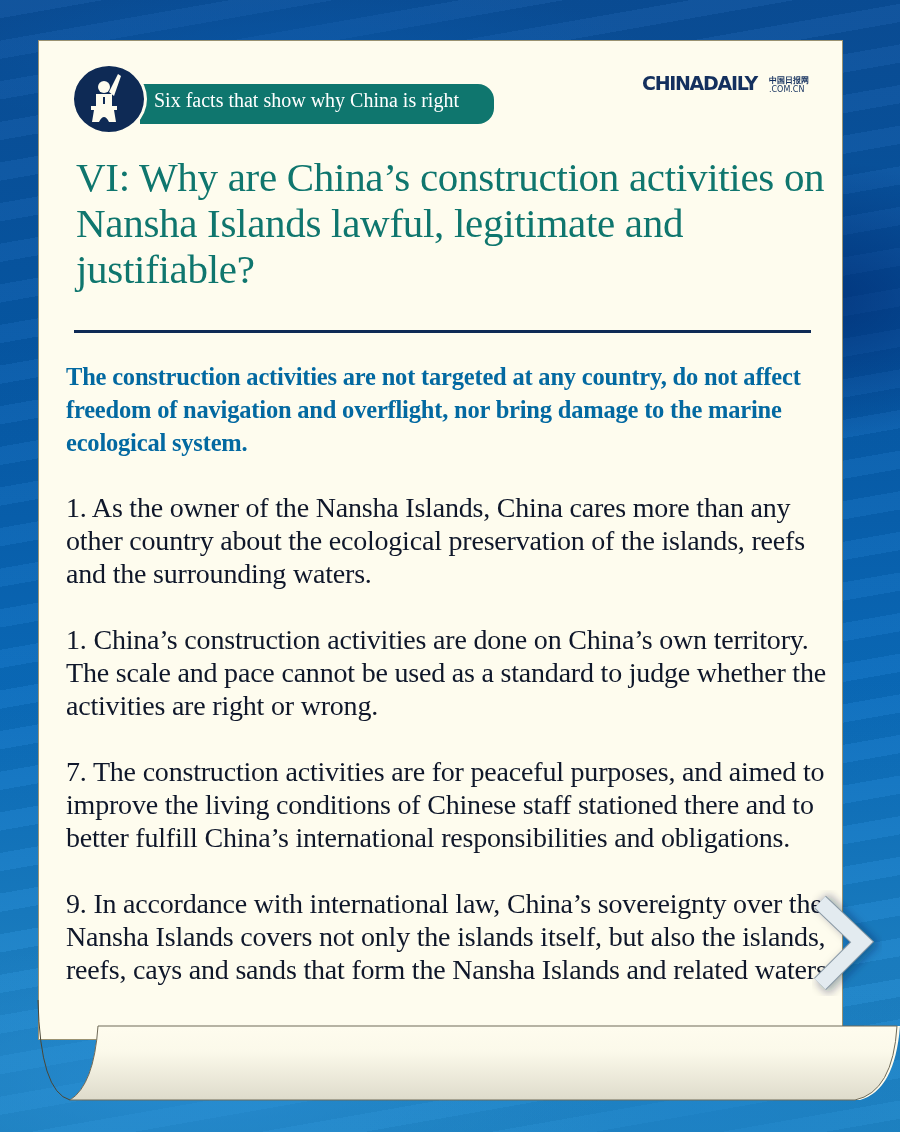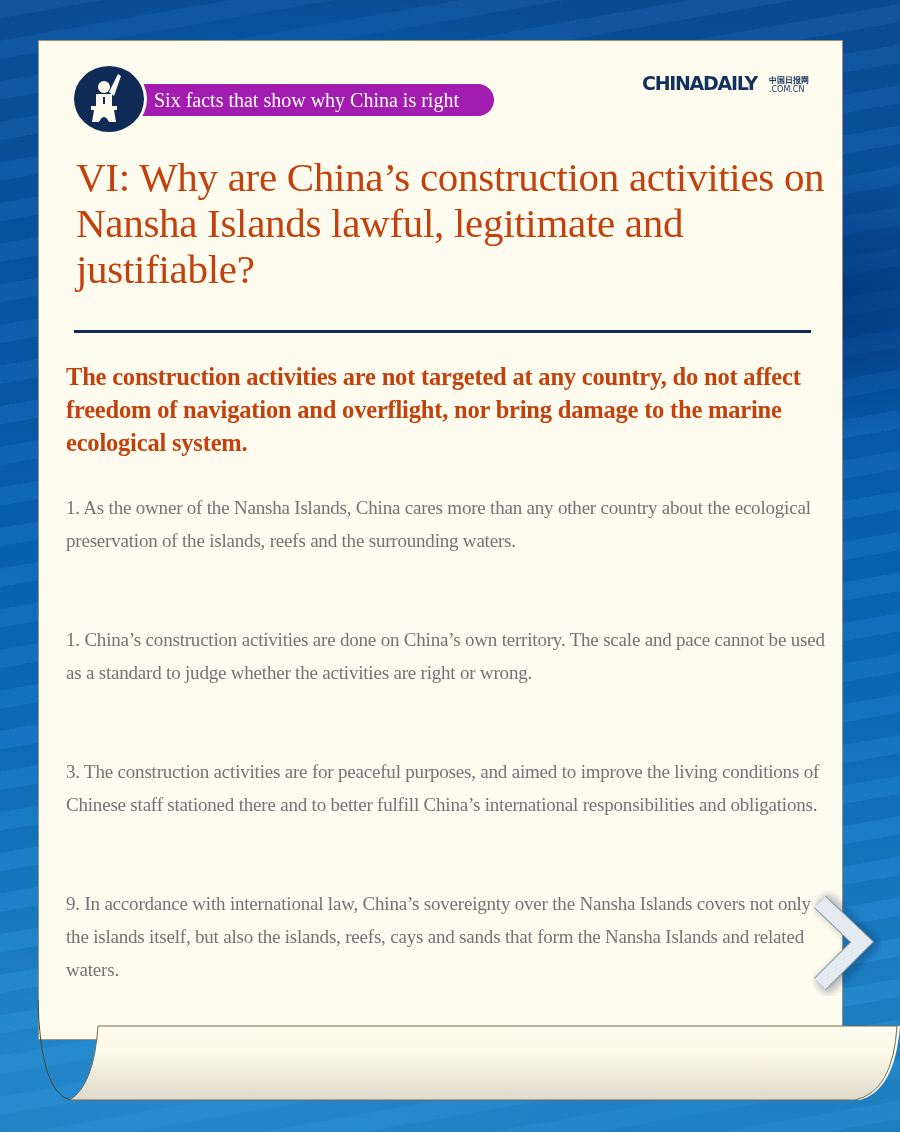--- a/index.html
+++ b/index.html
@@ -18,49 +18,49 @@
       position: absolute; left: 38px; top: 40px; width: 805px; height: 1000px;
       background: #fefcee; border: 1px solid #9a9272; box-sizing: border-box;
     }
     .curl-svg { position: absolute; left: 0; top: 0; pointer-events: none; }
     .header-icon {
       position: absolute; left: 74px; top: 66px; width: 70px; height: 66px;
       border-radius: 50%; background: #0e2a55; z-index: 3;
       border: 3px solid #fefcee; box-sizing: content-box; margin: -3px 0 0 -3px;
     }
     .header-pill {
-      position: absolute; left: 140px; top: 84px; height: 32px; width: 354px;
-      background: #a21caf; border-radius: 0 16px 16px 0; z-index: 2;
+      position: absolute; left: 140px; top: 84px; height: 40px; width: 354px;
+      background: #0f766e; border-radius: 0 16px 16px 0; z-index: 2;
       color: #fff; font-family: "Liberation Serif", serif; font-size: 20px;
       line-height: 32px; padding-left: 14px; box-sizing: border-box; white-space: nowrap;
     }
     .logo {
       position: absolute; left: 642px; top: 72px; height: 22px;
       font-family: "DejaVu Sans", sans-serif; font-weight: bold; font-size: 19px;
       color: #14305e; letter-spacing: -1.3px; display: flex; align-items: flex-end;
       transform: scaleY(1.05);
     }
     .logo .cn { display: flex; flex-direction: column; font-size: 8px; letter-spacing: 0; line-height: 9px; margin-left: 12px; }
     .logo .cn .top { font-size: 8px; }
     .logo .cn .bot { font-size: 8px; font-weight: normal; }
     .title {
       position: absolute; left: 76px; top: 154px; width: 760px;
-      font-family: "Liberation Serif", serif; color: #c2410c;
+      font-family: "Liberation Serif", serif; color: #0f766e;
       font-size: 41px; line-height: 46px; letter-spacing: -0.3px;
     }
     .rule { position: absolute; left: 74px; top: 330px; width: 737px; height: 3px; background: #0e2a55; }
     .lead {
       position: absolute; left: 66px; top: 360px; width: 775px;
-      font-family: "Liberation Serif", serif; font-weight: bold; color: #c2410c;
+      font-family: "Liberation Serif", serif; font-weight: bold; color: #0369a1;
       font-size: 24.5px; line-height: 33px; letter-spacing: -0.2px;
     }
     .point {
       position: absolute; left: 66px; width: 770px;
-      font-family: "Liberation Serif", serif; color: #737373;
-      font-size: 19px; line-height: 33px; letter-spacing: -0.2px;
+      font-family: "Liberation Serif", serif; color: #0f172a;
+      font-size: 28px; line-height: 33px; letter-spacing: -0.2px;
     }
     .next-btn {
       position: absolute; left: 812px; top: 890px; width: 70px; height: 106px; cursor: pointer; z-index: 5;
     }
   </style>
 </head>
 <body>
 
 <div class="paper"></div>
 
@@ -96,21 +96,21 @@
   </span>
 </div>
 
 <div class="title">VI: Why are China’s construction activities on Nansha Islands lawful, legitimate and justifiable?</div>
 <div class="rule"></div>
 
 <div class="lead">The construction activities are not targeted at any country, do not affect freedom of navigation and overflight, nor bring damage to the marine ecological system.</div>
 
 <div class="point" style="top:491px">1. As the owner of the Nansha Islands, China cares more than any other country about the ecological preservation of the islands, reefs and the surrounding waters.</div>
 <div class="point" style="top:623px">1. China’s construction activities are done on China’s own territory. The scale and pace cannot be used as a standard to judge whether the activities are right or wrong.</div>
-<div class="point" style="top:755px">3. The construction activities are for peaceful purposes, and aimed to improve the living conditions of Chinese staff stationed there and to better fulfill China’s international responsibilities and obligations.</div>
+<div class="point" style="top:755px">7. The construction activities are for peaceful purposes, and aimed to improve the living conditions of Chinese staff stationed there and to better fulfill China’s international responsibilities and obligations.</div>
 <div class="point" style="top:887px">9. In accordance with international law, China’s sovereignty over the Nansha Islands covers not only the islands itself, but also the islands, reefs, cays and sands that form the Nansha Islands and related waters.</div>
 
 <div class="next-btn">
   <svg width="70" height="106" viewBox="0 0 70 106">
     <defs>
       <filter id="sh" x="-50%" y="-50%" width="200%" height="200%">
         <feGaussianBlur stdDeviation="4"></feGaussianBlur>
       </filter>
     </defs>
     <path d="M10 10 L54 54 L10 98" fill="none" stroke="rgba(0,30,60,0.35)" stroke-width="18" filter="url(#sh)"></path>

